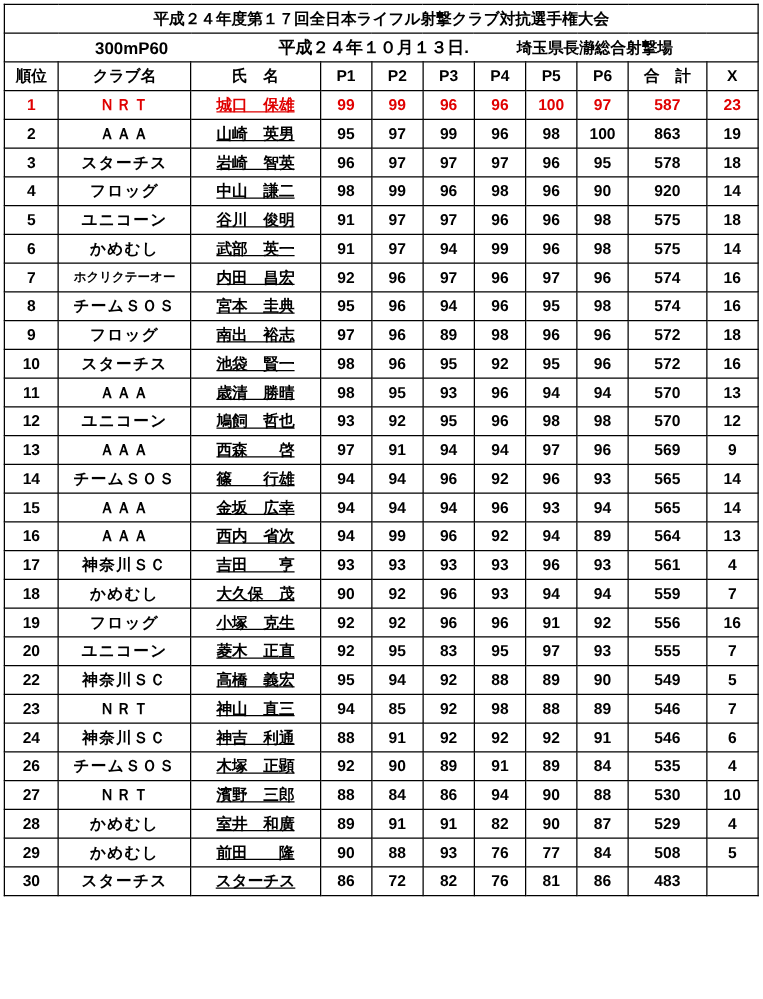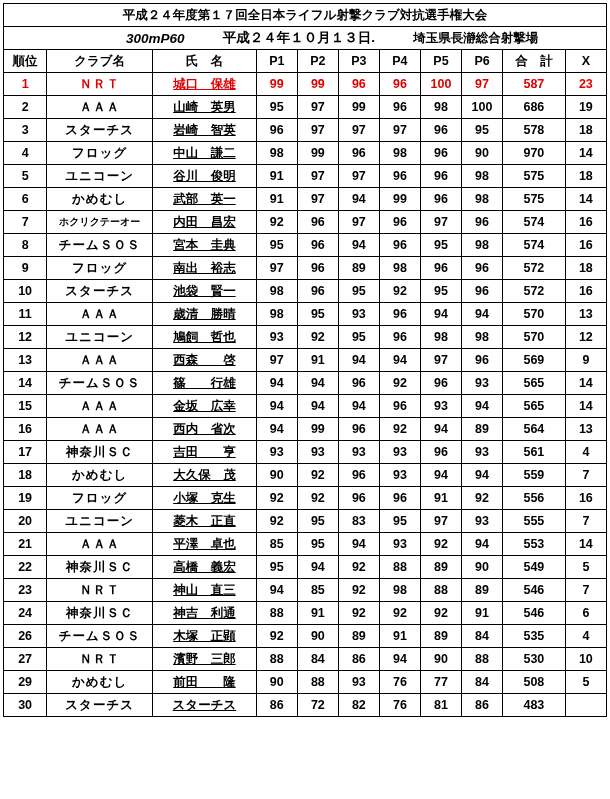--- a/index.html
+++ b/index.html
@@ -51,24 +51,23 @@
   }
   .subheader-inner {
     display: flex;
     align-items: center;
     width: 100%;
     font-size: 13.5px;
     font-weight: bold;
   }
   .sub-left {
     width: 30%;
-    text-align: right;
+    text-align: center;
     padding-left: 22px;
     box-sizing: border-box;
-    font-style: italic;
   }
   .sub-mid {
     width: 38%;
   }
   .sub-right {
     width: 32%;
     text-align: left;
     font-size: 12.5px;
   }
   thead td {
@@ -165,21 +164,21 @@
         <tr>
           <td class="rank">2</td>
           <td class="club">ＡＡＡ</td>
           <td class="name">山崎　英男</td>
           <td class="score">95</td>
           <td class="score">97</td>
           <td class="score">99</td>
           <td class="score">96</td>
           <td class="score">98</td>
           <td class="score">100</td>
-          <td class="total">686</td>
+          <td class="total">863</td>
           <td class="x">19</td>
         </tr>
         <tr>
           <td class="rank">3</td>
           <td class="club">スターチス</td>
           <td class="name">岩崎　智英</td>
           <td class="score">96</td>
           <td class="score">97</td>
           <td class="score">97</td>
           <td class="score">97</td>
@@ -191,21 +190,21 @@
         <tr>
           <td class="rank">4</td>
           <td class="club">フロッグ</td>
           <td class="name">中山　謙二</td>
           <td class="score">98</td>
           <td class="score">99</td>
           <td class="score">96</td>
           <td class="score">98</td>
           <td class="score">96</td>
           <td class="score">90</td>
-          <td class="total">970</td>
+          <td class="total">920</td>
           <td class="x">14</td>
         </tr>
         <tr>
           <td class="rank">5</td>
           <td class="club">ユニコーン</td>
           <td class="name">谷川　俊明</td>
           <td class="score">91</td>
           <td class="score">97</td>
           <td class="score">97</td>
           <td class="score">96</td>
@@ -401,33 +400,20 @@
           <td class="club">ユニコーン</td>
           <td class="name">菱木　正直</td>
           <td class="score">92</td>
           <td class="score">95</td>
           <td class="score">83</td>
           <td class="score">95</td>
           <td class="score">97</td>
           <td class="score">93</td>
           <td class="total">555</td>
           <td class="x">7</td>
-        </tr>
-        <tr>
-          <td class="rank">21</td>
-          <td class="club">ＡＡＡ</td>
-          <td class="name">平澤　卓也</td>
-          <td class="score">85</td>
-          <td class="score">95</td>
-          <td class="score">94</td>
-          <td class="score">93</td>
-          <td class="score">92</td>
-          <td class="score">94</td>
-          <td class="total">553</td>
-          <td class="x">14</td>
         </tr>
         <tr>
           <td class="rank">22</td>
           <td class="club">神奈川ＳＣ</td>
           <td class="name">高橋　義宏</td>
           <td class="score">95</td>
           <td class="score">94</td>
           <td class="score">92</td>
           <td class="score">88</td>
           <td class="score">89</td>
@@ -479,20 +465,33 @@
           <td class="club">ＮＲＴ</td>
           <td class="name">濱野　三郎</td>
           <td class="score">88</td>
           <td class="score">84</td>
           <td class="score">86</td>
           <td class="score">94</td>
           <td class="score">90</td>
           <td class="score">88</td>
           <td class="total">530</td>
           <td class="x">10</td>
+        </tr>
+        <tr>
+          <td class="rank">28</td>
+          <td class="club">かめむし</td>
+          <td class="name">室井　和廣</td>
+          <td class="score">89</td>
+          <td class="score">91</td>
+          <td class="score">91</td>
+          <td class="score">82</td>
+          <td class="score">90</td>
+          <td class="score">87</td>
+          <td class="total">529</td>
+          <td class="x">4</td>
         </tr>
         <tr>
           <td class="rank">29</td>
           <td class="club">かめむし</td>
           <td class="name">前田　　隆</td>
           <td class="score">90</td>
           <td class="score">88</td>
           <td class="score">93</td>
           <td class="score">76</td>
           <td class="score">77</td>

